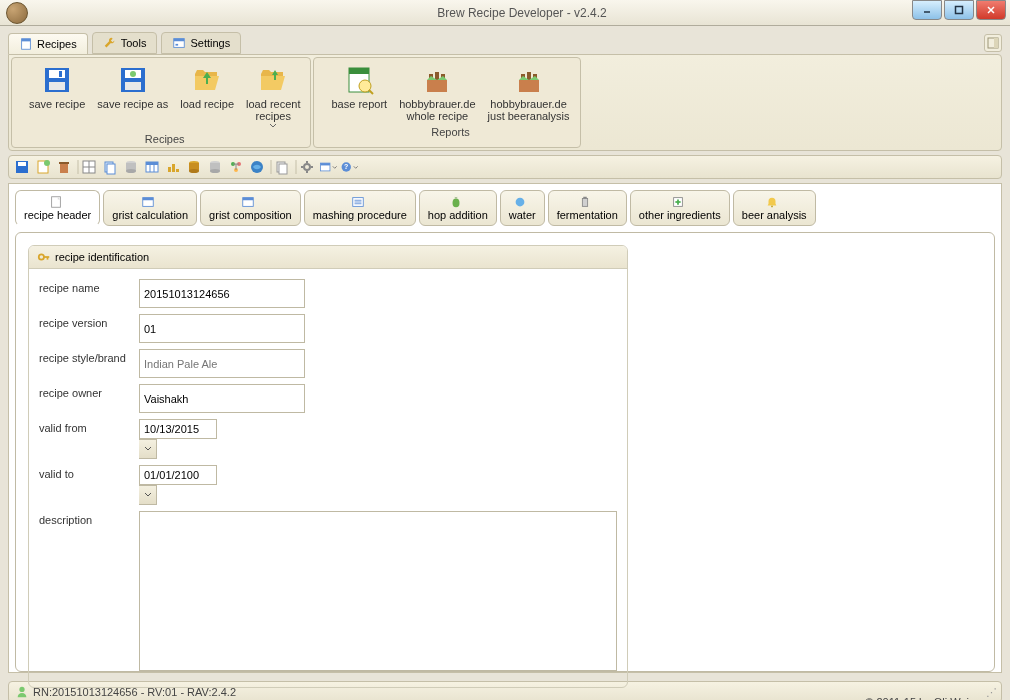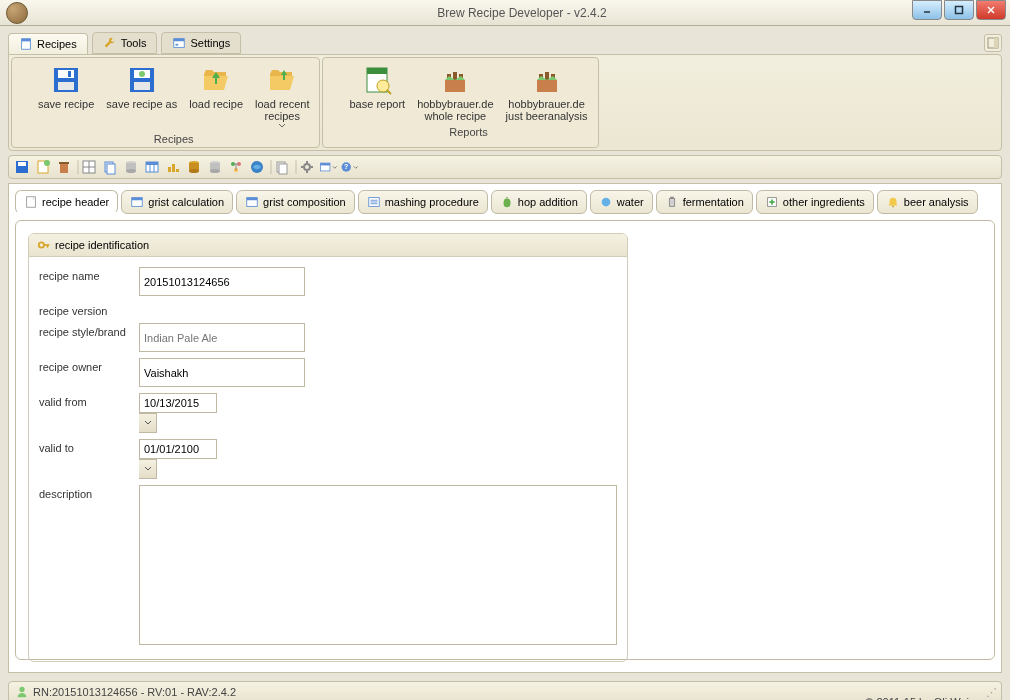--- a/index.html
+++ b/index.html
@@ -20,35 +20,35 @@
 .ribbon-area { padding: 4px 8px 0 8px; }
 .ribbon-tabs { display: flex; align-items: flex-end; height: 24px; }
 .ribbon-tab { display: flex; align-items: center; padding: 3px 10px; margin-right: 4px; border-radius: 4px 4px 0 0; cursor: pointer; font-size: 11px; }
 .ribbon-tab.active { background: linear-gradient(to bottom, #fdfaf1, #f2eedd); border: 1px solid #c5bfa8; border-bottom: none; }
 .ribbon-tab:not(.active) { background: #e4dfcc; border: 1px solid #c5bfa8; }
 .ribbon-tab .ticon { width: 14px; height: 14px; margin-right: 4px; }
 .ribbon-right { margin-left: auto; width: 18px; height: 18px; border: 1px solid #c5bfa8; background: #f2eedd; border-radius: 3px; display: flex; align-items: center; justify-content: center; margin-bottom: 2px; }
 
 
 .ribbon-body { background: linear-gradient(to bottom, #f2eedd, #ece7d3); border: 1px solid #c5bfa8; border-radius: 0 4px 4px 4px; padding: 2px; display: flex; }
-.ribbon-group { border: 1px solid #c5bfa8; border-radius: 4px; padding: 4px 4px 2px 20px; margin-right: 2px; display: flex; flex-direction: column; background: #efe9d6; }
+.ribbon-group { border: 1px solid #c5bfa8; border-radius: 4px; padding: 4px 4px 2px 11px; margin-right: 2px; display: flex; flex-direction: column; background: #efe9d6; }
 .ribbon-group-items { display: flex; }
 .ribbon-item { display: flex; flex-direction: column; align-items: center; padding: 2px 6px; cursor: pointer; border-radius: 3px; text-align: center; }
 .ribbon-big-icon { width: 32px; height: 32px; margin-bottom: 2px; }
 .ribbon-group-label { text-align: center; font-size: 11px; color: #444; padding-top: 2px; }
 .ribbon-item-label { font-size: 11px; color: #333; line-height: 1.1; white-space: pre-line; }
 
 
 .quick-toolbar { margin: 4px 8px; padding: 2px 4px; background: linear-gradient(to bottom, #f6f2e2, #e8e3cf); border: 1px solid #c5bfa8; border-radius: 4px; display: flex; align-items: center; }
 .qbtn { width: 18px; height: 18px; margin-right: 3px; cursor: pointer; display: flex; align-items: center; justify-content: center; }
 
 
 .content { margin: 0 8px 8px 8px; background: #fff; border: 1px solid #c5bfa8; height: 490px; padding: 6px; }
 .subtabs { display: flex; flex-wrap: nowrap; margin-bottom: 6px; }
-.subtab { display: flex; align-items: center; padding: 4px 8px; border: 1px solid #c0baa4; border-radius: 6px; margin-right: 3px; cursor: pointer; font-size: 11px; background: linear-gradient(to bottom, #f8f5e9, #ebe6d2); }
+.subtab { display: flex; align-items: center; padding: 4px 8px; border: 1px solid #c0baa4; border-radius: 6px; margin-right: 3px; cursor: pointer; font-size: 11px; background: linear-gradient(to bottom, #f8f5e9, #ebe6d2); flex-direction: column; }
 .subtab.active { background: #fff; border-bottom-color: #fff; position: relative; z-index: 1; }
 .subtab .sticon { width: 14px; height: 14px; margin-right: 4px; }
 .subtab-body { border: 1px solid #c0baa4; border-radius: 6px; background: #fff; height: 440px; padding: 12px; position: relative; }
 
 .panel { border: 1px solid #d0ccb8; border-radius: 6px; width: 600px; }
 .panel-header { padding: 4px 8px; background: linear-gradient(to bottom, #f5f1e2, #eae4cf); border-bottom: 1px solid #d0ccb8; font-size: 11px; border-radius: 5px 5px 0 0; display: flex; align-items: center; }
 .panel-header .pkey { width: 14px; height: 14px; margin-right: 4px; }
 .panel-body { padding: 10px 10px 10px 10px; }
 .frow { display: flex; align-items: flex-start; margin-bottom: 6px; }
 .flabel { width: 100px; font-size: 11px; color: #333; padding-top: 3px; }
@@ -418,20 +418,21 @@
           </svg>
         <span>recipe identification</span>
       </div>
       <div class="panel-body">
         <div class="frow">
           <div class="flabel">recipe name</div>
           <input class="finput wide" value="20151013124656" style="">
         </div>
         <div class="frow">
           <div class="flabel">recipe version</div>
+          <input class="finput wide" value="01" style="">
         </div>
         <div class="frow">
           <div class="flabel">recipe style/brand</div>
           <input class="finput wide placeholder" placeholder="Indian Pale Ale" style="">
         </div>
         <div class="frow">
           <div class="flabel">recipe owner</div>
           <input class="finput wide" value="Vaishakh" style="">
         </div>
         <div class="frow">

